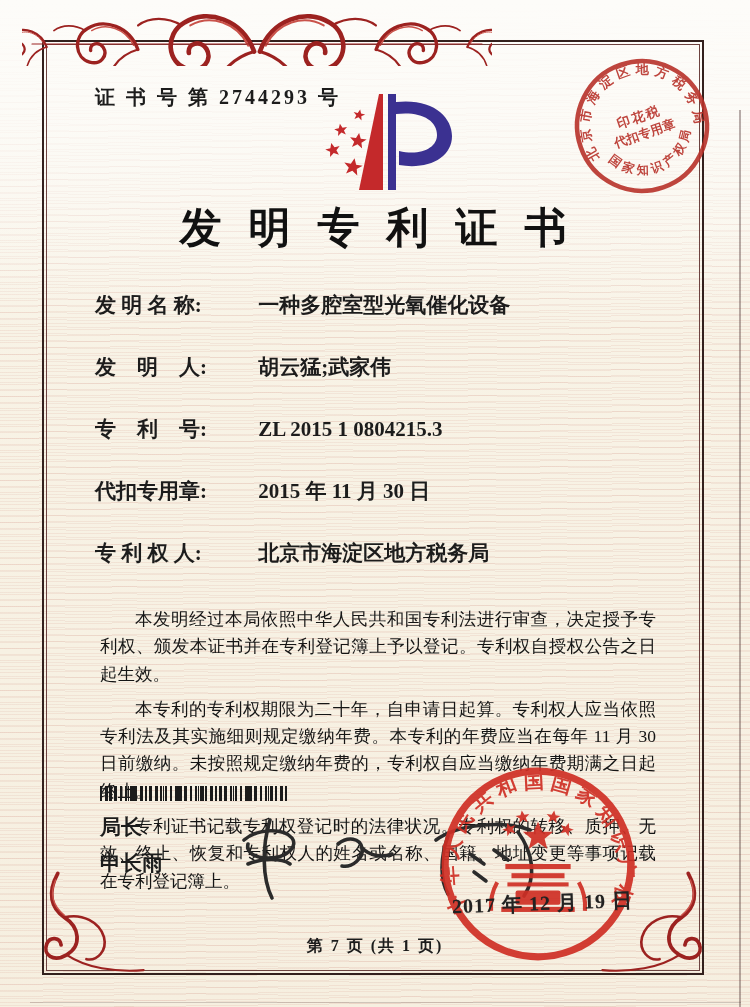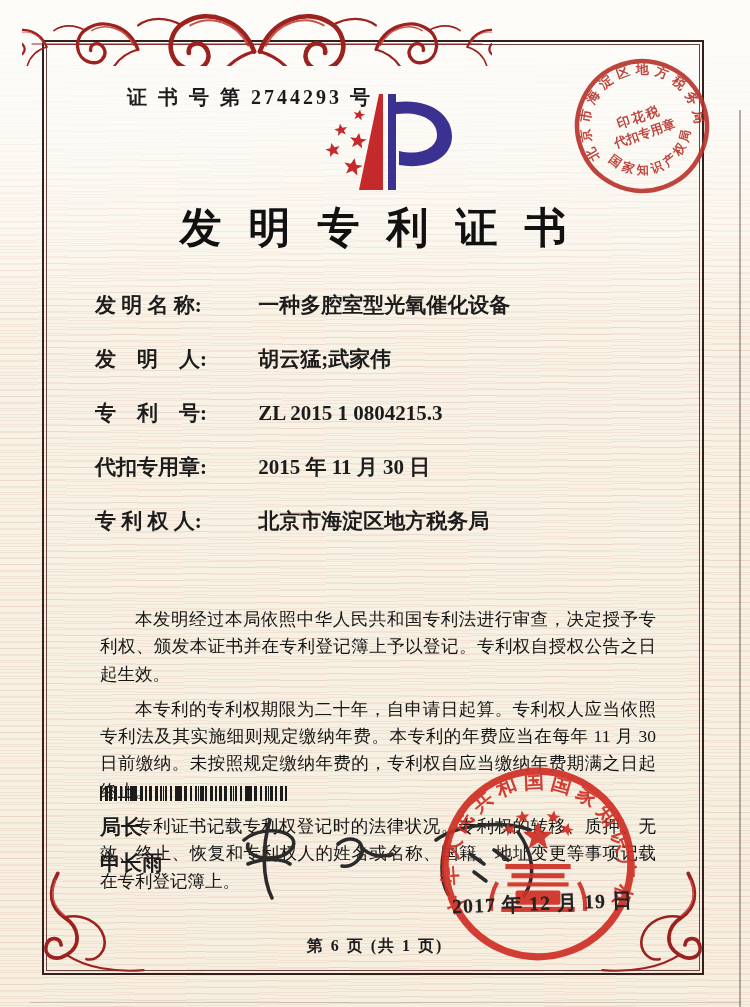--- a/index.html
+++ b/index.html
@@ -20,30 +20,30 @@
   .photo-edge-b{position:absolute;left:30px;right:9px;bottom:4px;height:1px;background:rgba(70,45,45,.22);}
 
   
   .frame{position:absolute;left:42px;top:40px;right:46px;bottom:32px;border:2px solid #33201d;}
   .frame-inner{position:absolute;inset:2px;border:1px solid #6d4340;}
 
   .ornament{position:absolute;pointer-events:none;}
   .orn-stroke{fill:none;stroke:#9c2220;stroke-linecap:round;}
   .orn-hi{fill:none;stroke:#c9524a;stroke-linecap:round;}
 
-  .cert-no{position:absolute;left:95px;top:84px;font-size:20px;font-weight:bold;letter-spacing:3px;margin-left:32px;}
+  .cert-no{position:absolute;left:95px;top:84px;font-size:20px;font-weight:bold;letter-spacing:3px;}
 
   .logo{position:absolute;left:292px;top:90px;width:172px;height:112px;}
 
   .stamp-tax{position:absolute;left:566px;top:50px;width:152px;height:152px;transform:rotate(-19deg);opacity:.9;}
 
   .title{position:absolute;left:0;right:4px;top:200px;text-align:center;font-size:42px;font-weight:bold;
     letter-spacing:27px;text-indent:27px;color:#111;}
 
-  .fields{position:absolute;left:95px;top:292px;width:580px;display:flex;flex-direction:column;gap:28px;}
+  .fields{position:absolute;left:95px;top:292px;width:580px;display:flex;flex-direction:column;gap:36px;}
   .field-row{font-size:21px;line-height:26px;white-space:nowrap;}
   .field-label{font-weight:bold;display:inline-block;min-width:148px;}
   .field-value{font-weight:bold;margin-left:10px;}
 
   .body-text{position:absolute;left:92px;top:598px;width:572px;font-size:17.5px;line-height:1.56;color:#151515;}
   .body-text p{margin:8px;text-indent:2em;text-align:justify;font-weight:500;}
 
   .barcode{position:absolute;left:100px;top:786px;width:188px;height:15px;
     background:
       repeating-linear-gradient(90deg,#1b1b1b 0 2px,rgba(0,0,0,0) 2px 5px),
@@ -216,17 +216,17 @@
       <rect x="70" y="118" width="60" height="4"></rect>
       <rect x="78" y="126" width="44" height="14" rx="2"></rect>
       <rect x="64" y="142" width="72" height="5"></rect>
       <path d="M100,88 m-46,58 a48,48 0 0 1 6,-28" fill="none" stroke="#cf2f25" stroke-width="4"></path>
       <path d="M100,88 m46,58 a48,48 0 0 0 -6,-28" fill="none" stroke="#cf2f25" stroke-width="4"></path>
     </g>
   </svg>
 
   <div class="seal-date">2017 年 12 月 19 日</div>
 
-  <div class="footer">第 6 页 (共 1 页)</div>
+  <div class="footer">第 7 页 (共 1 页)</div>
 
   <div class="photo-edge-r"></div>
   <div class="photo-edge-b"></div>
 </div>
 
 </body></html>

